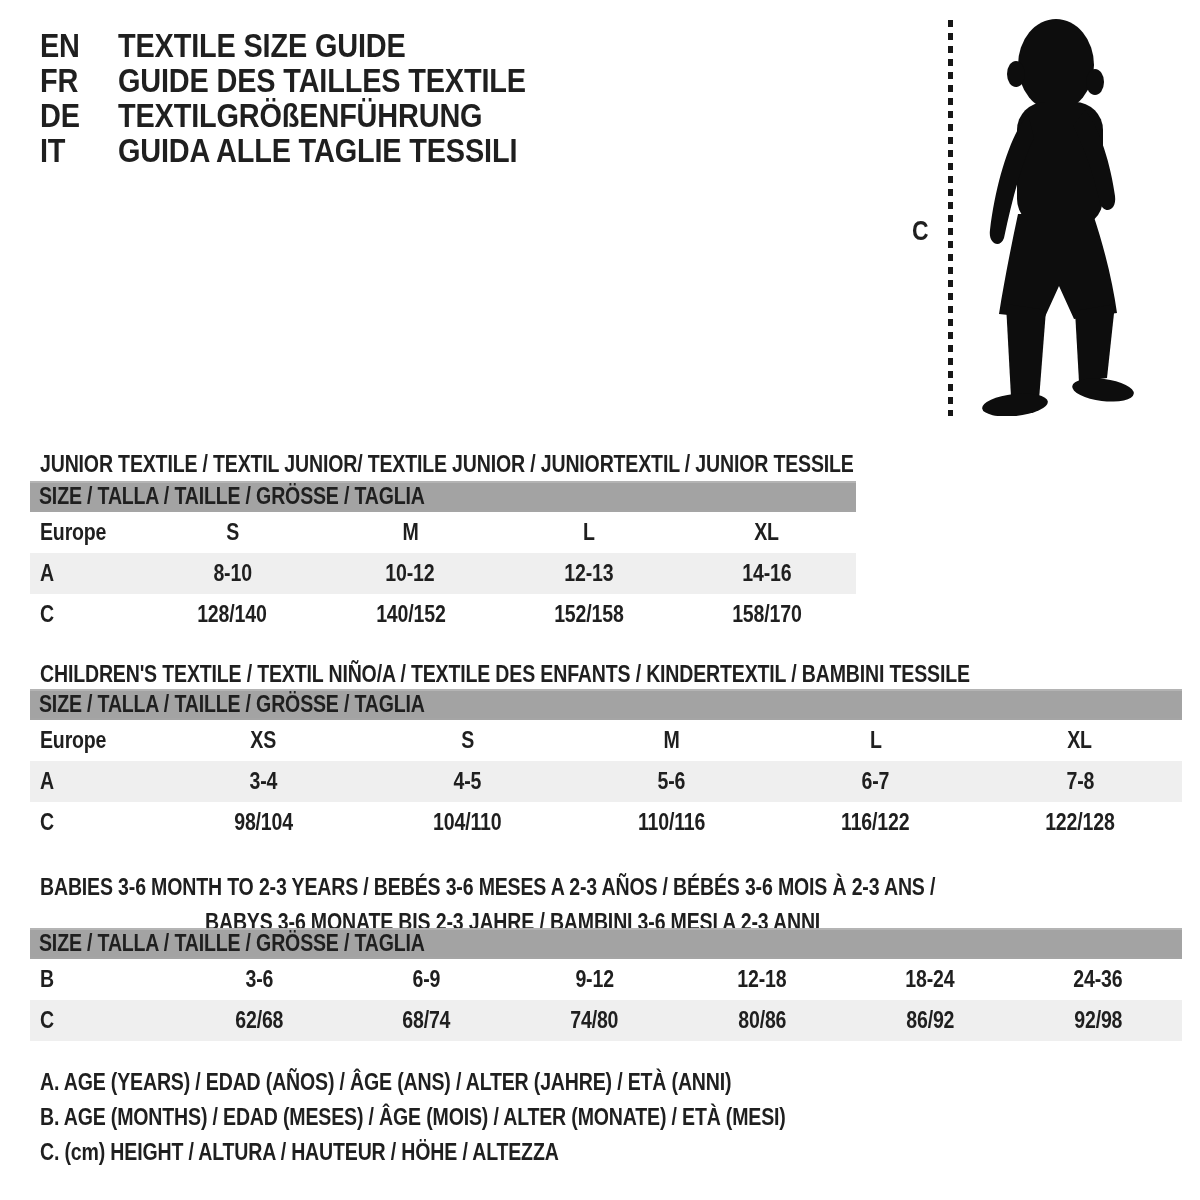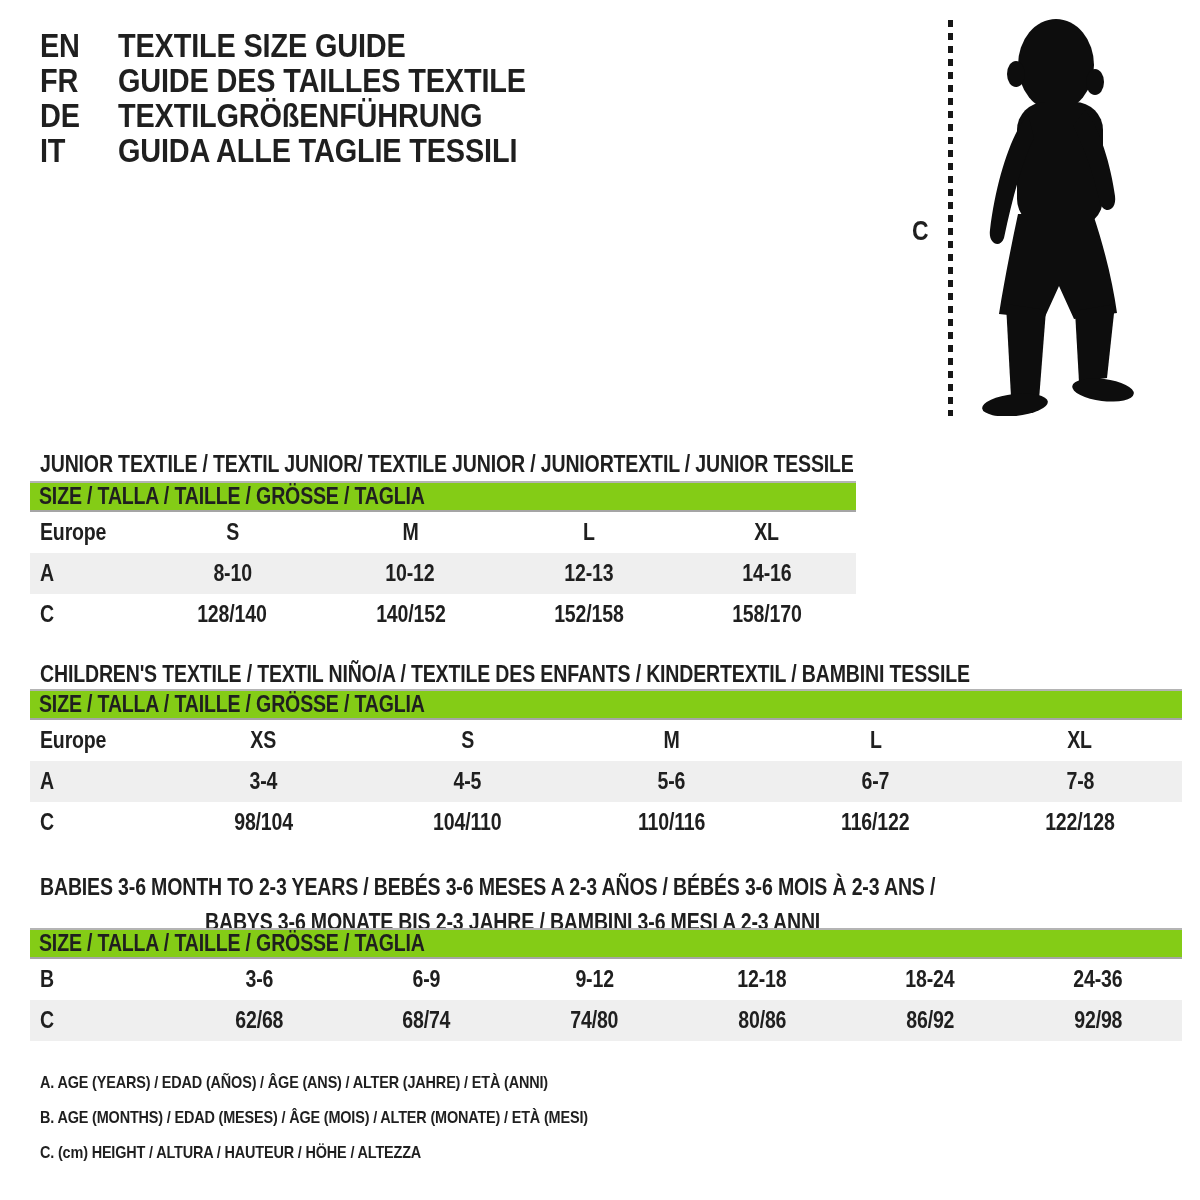--- a/index.html
+++ b/index.html
@@ -35,33 +35,33 @@
 
   
   table.size-table{
     position:absolute;border-collapse:separate;border-spacing:0;
     table-layout:fixed;font-size:23px;color:#1f1f1f;
   }
   .tbl-junior{left:30px;top:481px;width:826px;}
   .tbl-children{left:30px;top:689px;width:1152px;}
   .tbl-babies{left:30px;top:928px;width:1152px;}
   th.size-hdr{
-    background:#84cc16;height:26px;text-align:left;padding:0 0 0 9px;
+    background:#a3a3a3;height:26px;text-align:left;padding:0 0 0 9px;
     border-top:2px solid #b4b4b4;border-bottom:2px solid #a5a5a5;
     font-weight:bold;font-size:23px;
   }
   td{height:41px;padding:0;text-align:center;font-weight:bold;}
   td.lbl{text-align:left;padding-left:10px;}
   tr.shade td{background:#efefef;}
   col.col-lbl-j{width:113px;}
   col.col-lbl-c{width:131px;}
   col.col-lbl-b{width:145px;}
 
   
-  .legend{position:absolute;left:40px;top:1065px;font-size:17px;}
+  .legend{position:absolute;left:40px;top:1065px;font-size:23px;}
   .legend-line{height:35px;line-height:35px;}
 </style>
 </head>
 <body>
 
 <div>
 
   <header class="lang-header">
     <div class="lang-row">
       <span class="lang-code cnd">EN</span>

